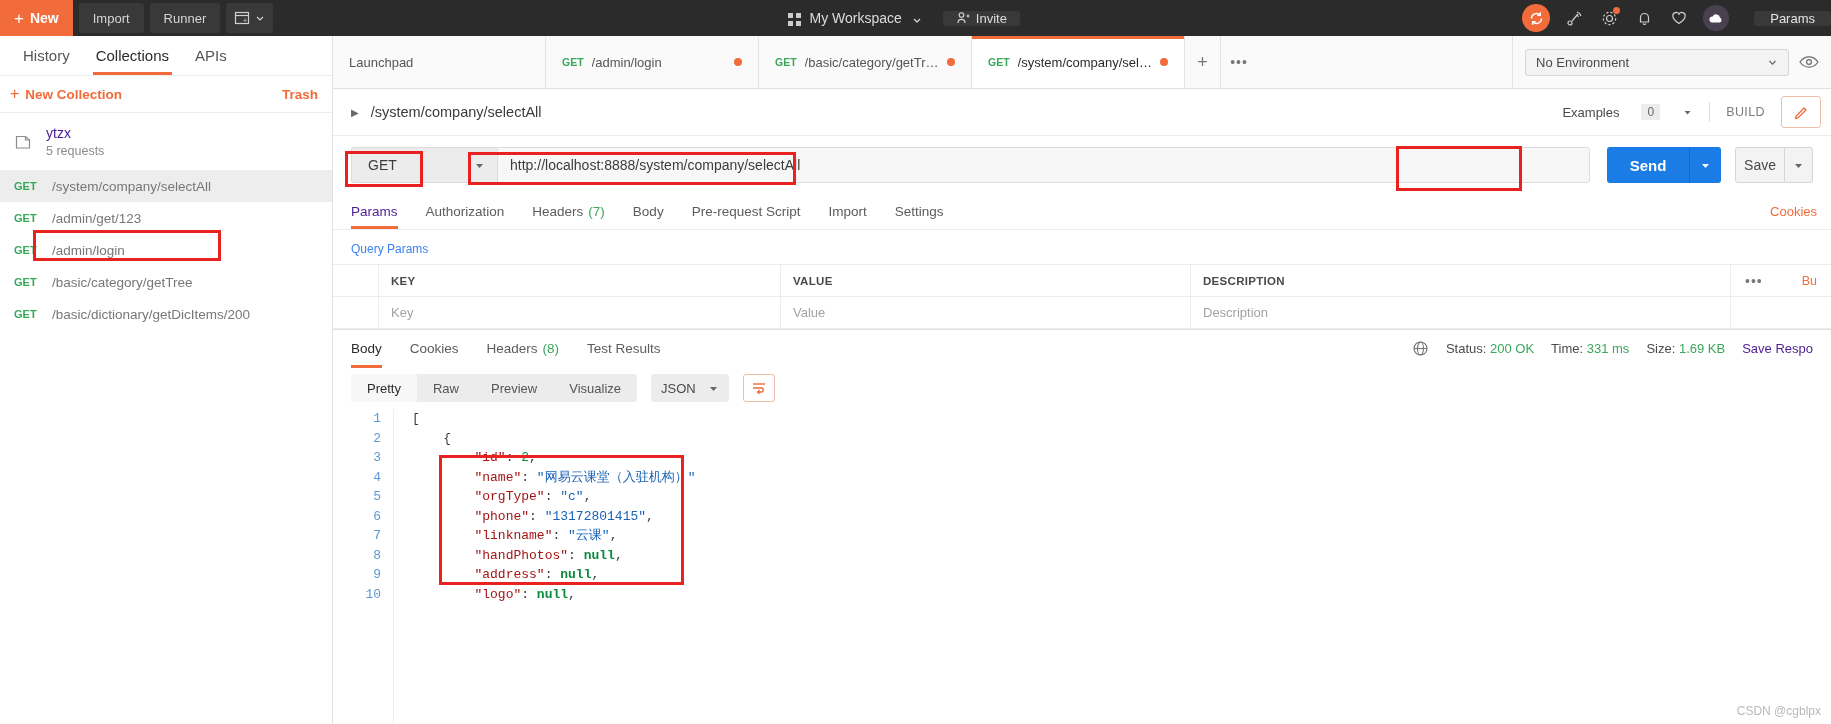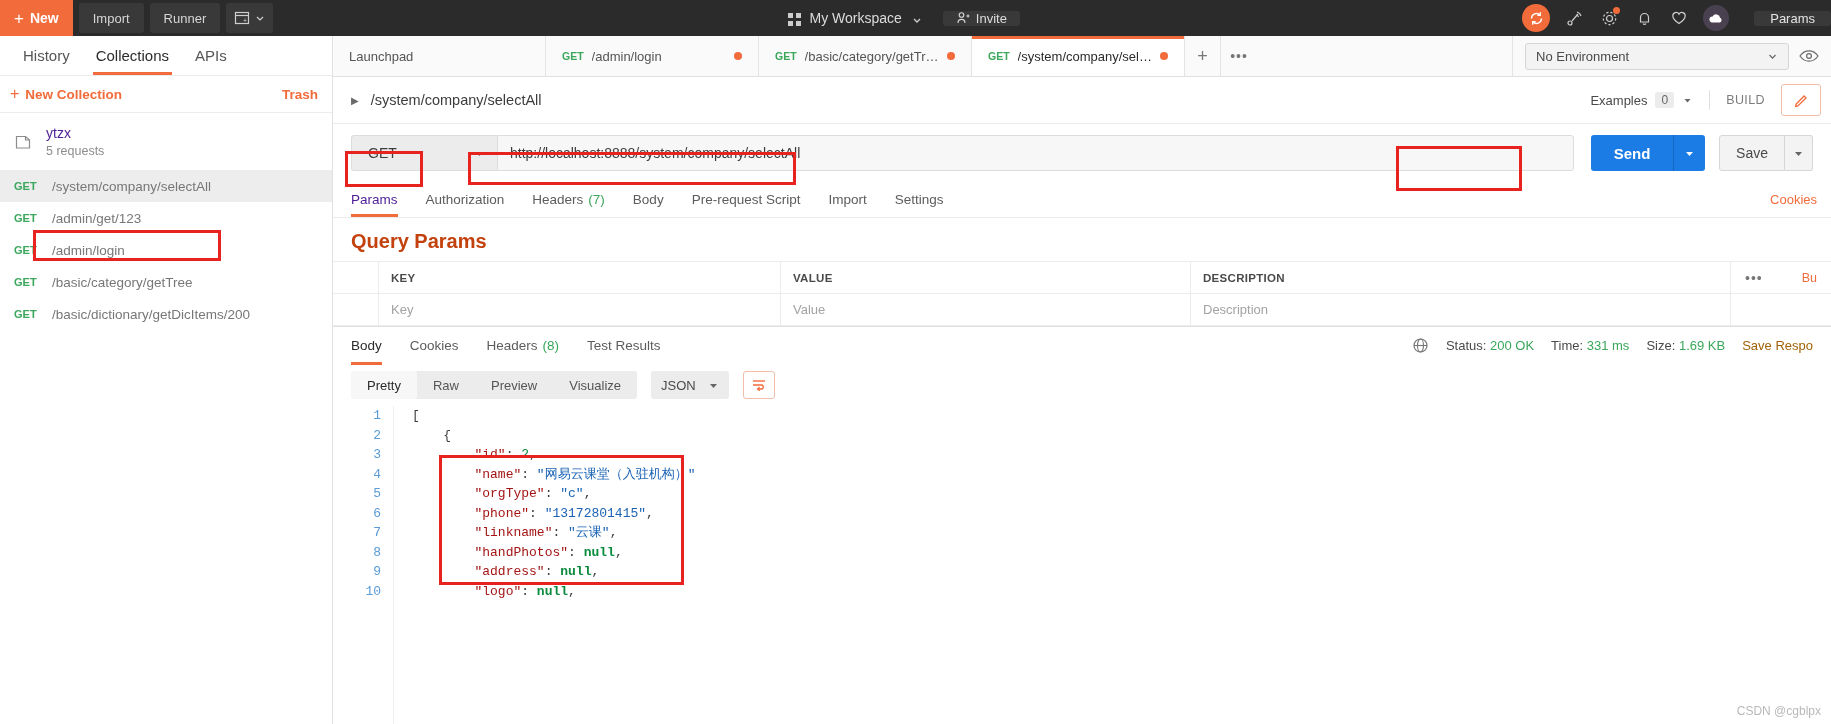--- a/index.html
+++ b/index.html
@@ -76,21 +76,21 @@
   .coll-name { font-size: 14px; color: #4c1d95; }
   .coll-sub { font-size: 12.5px; color: #8c8c8c; margin-top: 3px; }
   .req-row { display: flex; align-items: center; height: 32px; padding: 0 14px; cursor: pointer; }
   .req-row.selected { background: #ededed; }
   .req-method { color: #3aa75a; font-weight: bold; font-size: 11px; width: 38px; flex: none; }
   .req-name { font-size: 13.5px; color: #777; }
   .sidebar-scroll { overflow: hidden; flex: 1; }
 
   
   .main { flex: 1; display: flex; flex-direction: column; min-width: 0; position: relative; }
-  .tabstrip { height: 41px; display: flex; align-items: stretch; background: #fafafa;
+  .tabstrip { height: 53px; display: flex; align-items: stretch; background: #fafafa;
     border-bottom: 1px solid #e1e1e1; flex: none; }
   .rtab { width: 213px; flex: none; display: flex; align-items: center; gap: 8px;
     padding: 0 16px; border-right: 1px solid #e4e4e4; background: #fafafa;
     font-size: 13px; color: #555; cursor: pointer; position: relative; }
   .rtab.active { background: #fff; color: #2b2b2b; }
   .rtab.active::before { content:""; position:absolute; top:0; left:0; right:0; height:3px; background:#f26b3a; }
   .rtab .m { color: #3aa75a; font-weight: bold; font-size: 10.5px; }
   .rtab .nm { flex:1; overflow:hidden; white-space:nowrap; text-overflow:ellipsis; }
   .dot { width: 8px; height: 8px; border-radius: 50%; background: #f26b3a; flex: none; }
   .tab-plus, .tab-dots { width: 36px; display: flex; align-items: center; justify-content: center;
@@ -101,21 +101,21 @@
   .env-select { flex: 1; height: 27px; border: 1px solid #d6d6d6; border-radius: 3px;
     background: #f3f3f3; display: flex; align-items: center; justify-content: space-between;
     padding: 0 10px; font-size: 13px; color: #4a4a4a; cursor: pointer; }
   .eye-ico { color: #6a6a6a; cursor: pointer; display: flex; align-items: center; }
 
   .reqheader { height: 47px; display: flex; align-items: center; padding: 0 0 0 18px;
     border-bottom: 1px solid #ececec; flex: none; }
   .reqtitle { display: flex; align-items: center; gap: 12px; font-size: 14.5px; color: #3c3c3c; flex: 1; }
   .caret-r { color: #6a6a6a; font-size: 10px; }
   .rh-right { display: flex; align-items: center; gap: 0; padding-right: 10px; }
-  .examples { font-size: 13px; color: #4a4a4a; display: flex; align-items: center; gap: 8px; cursor: pointer; }
+  .examples { font-size: 13px; color: #4a4a4a; display: flex; align-items: center; gap: 22px; cursor: pointer; }
   .ex-badge { background: #ececec; color: #666; border-radius: 2px; padding: 1px 6px; font-size: 12px; }
   .vdiv { width: 1px; height: 20px; background: #e0e0e0; margin: 0 16px; }
   .build { font-size: 12.5px; color: #7c7c7c; letter-spacing: .4px; cursor: pointer; }
   .pencil-box { margin-left: 16px; width: 40px; height: 32px; border: 1px solid #f0bda8;
     border-radius: 3px; display: flex; align-items: center; justify-content: center; cursor: pointer; }
 
   .urlbar { height: 58px; display: flex; align-items: center; padding: 0 18px; gap: 0; flex: none; }
   .method-box { width: 110px; height: 36px; background: #ececec; border: 1px solid #dcdcdc;
     border-right: none; border-radius: 3px 0 0 3px; display: flex; align-items: center;
     padding-left: 16px; font-size: 14px; color: #3c3c3c; cursor: pointer; }
@@ -127,37 +127,37 @@
     font-family: "Liberation Sans", sans-serif; }
   .send-wrap { display: flex; margin-left: 17px; }
   .send-btn { width: 82px; height: 36px; background: #1a7ce4; color: #fff; font-size: 15px;
     font-weight: bold; display: flex; align-items: center; justify-content: center;
     border-radius: 3px 0 0 3px; cursor: pointer; }
   .send-caret { width: 32px; height: 36px; background: #1a7ce4; color: #fff;
     border-left: 1px solid #1769c0; border-radius: 0 3px 3px 0; display: flex;
     align-items: center; justify-content: center; font-size: 10px; cursor: pointer; }
   .save-wrap { display: flex; margin-left: 14px; }
   .save-btn { height: 36px; border: 1px solid #d6d6d6; background: #f3f3f3; color: #4a4a4a;
-    font-size: 14px; display: flex; align-items: center; padding: 0 16px; border-radius: 3px 0 0 3px; cursor: pointer; justify-content: center; }
+    font-size: 14px; display: flex; align-items: center; padding: 0 8px; border-radius: 3px 0 0 3px; cursor: pointer; justify-content: center; }
   .save-caret { height: 36px; width: 28px; border: 1px solid #d6d6d6; border-left: none;
     background: #f3f3f3; display: flex; align-items: center; justify-content: center;
     border-radius: 0 3px 3px 0; color: #666; cursor: pointer; }
 
   .reqtabs { height: 36px; display: flex; align-items: stretch; padding: 0 18px;
     border-bottom: 1px solid #ececec; flex: none; position: relative; }
   .rqtab { display: flex; align-items: center; padding: 0 14px; font-size: 13.5px;
     color: #5c5c5c; cursor: pointer; position: relative; }
   .rqtab:first-child { padding-left: 0; }
   .rqtab.active { color: #4c1d95; }
   .rqtab.active::after { content:""; position:absolute; left:0; right:14px; bottom:0; height:3px; background:#f26b3a; }
   .cnt { color: #3aa75a; margin-left: 5px; }
   .cookies-link { position: absolute; right: 14px; top: 0; bottom: 0; display: flex;
     align-items: center; color: #f26b3a; font-size: 13px; cursor: pointer; }
 
-  .qparams { padding: 12px 18px 8px; font-size: 20px; color: #c2410c; flex: none; font-weight: bold; }
+  .qparams { padding: 12px 18px 8px; font-size: 12px; color: #3b82f6; flex: none; }
   .ptable { flex: none; border-top: 1px solid #ececec; }
   .ptrow { display: flex; height: 32px; align-items: stretch; }
   .pth { background: #fff; font-size: 11.5px; font-weight: bold; color: #4a4a4a;
     letter-spacing: .3px; display: flex; align-items: center; padding-left: 12px;
     border-bottom: 1px solid #ececec; border-right: 1px solid #ececec; }
   .ptd { font-size: 13px; color: #a3a3a3; display: flex; align-items: center;
     padding-left: 12px; border-bottom: 1px solid #ececec; border-right: 1px solid #ececec; }
   .c-chk { width: 46px; flex: none; }
   .c-key { width: 402px; flex: none; }
   .c-val { width: 410px; flex: none; }
@@ -171,21 +171,21 @@
   .resbar { height: 38px; display: flex; align-items: center; padding: 0 18px;
     border-top: 1px solid #e1e1e1; flex: none; position: relative; }
   .restabs { display: flex; align-items: stretch; height: 38px; }
   .restab { display: flex; align-items: center; padding: 0 14px; font-size: 13.5px;
     color: #5c5c5c; cursor: pointer; position: relative; }
   .restab:first-child { padding-left: 0; }
   .restab.active { color: #2b2b2b; }
   .restab.active::after { content:""; position:absolute; left:0; right:14px; bottom:0; height:3px; background:#f26b3a; }
   .res-meta { margin-left: auto; display: flex; align-items: center; gap: 17px; font-size: 13px; color: #4a4a4a; }
   .res-meta b { color: #3aa75a; font-weight: normal; }
-  .saveresp { color: #a16207; font-size: 13px; display: flex; align-items: center; gap: 6px; cursor: pointer; }
+  .saveresp { color: #4c1d95; font-size: 13px; display: flex; align-items: center; gap: 6px; cursor: pointer; }
 
   .viewbar { height: 42px; display: flex; align-items: center; padding: 0 18px; gap: 14px; flex: none; }
   .segwrap { display: flex; background: #ececec; border-radius: 3px; height: 28px; align-items: stretch; }
   .seg { display: flex; align-items: center; padding: 0 16px; font-size: 13px; color: #555; cursor: pointer; }
   .seg.active { background: #f7f7f7; color: #2b2b2b; border-radius: 3px; }
   .jsonsel { height: 28px; min-width: 76px; background: #ececec; border-radius: 3px;
     display: flex; align-items: center; justify-content: space-between; padding: 0 10px;
     font-size: 13px; color: #4a4a4a; gap: 12px; cursor: pointer; }
   .wrapbtn { width: 32px; height: 28px; border: 1px solid #f0bda8; border-radius: 3px;
     display: flex; align-items: center; justify-content: center; cursor: pointer; }

